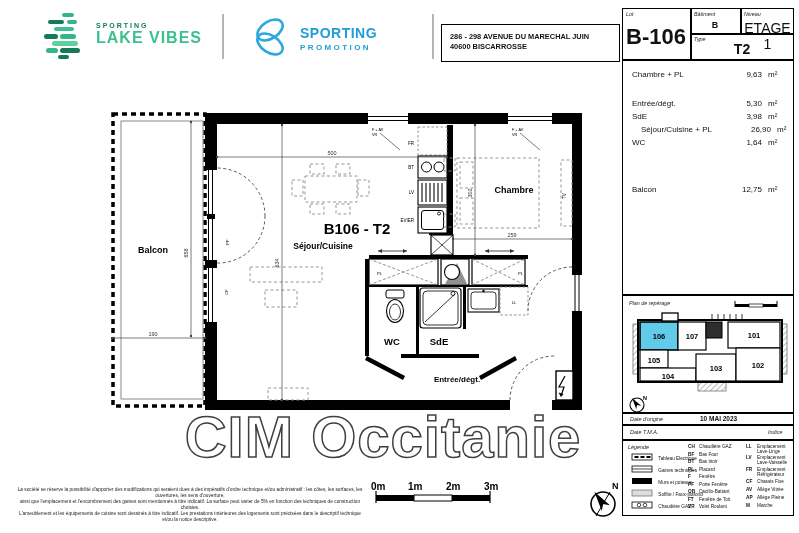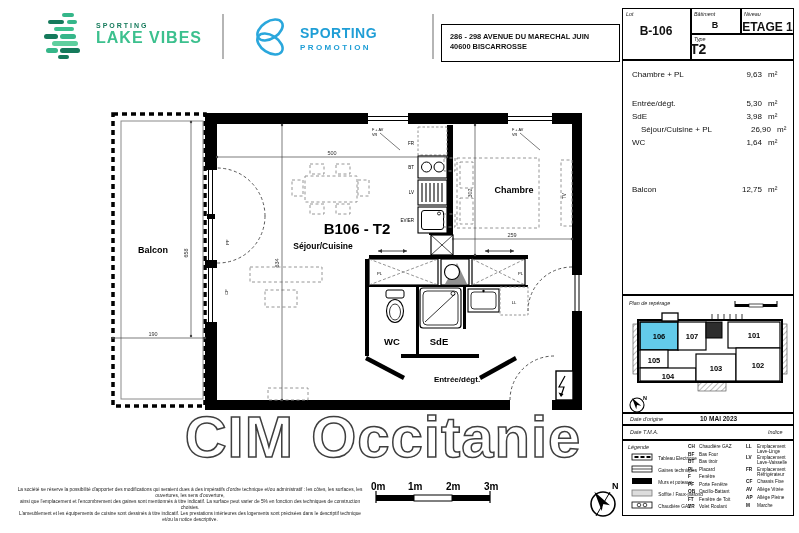--- a/index.html
+++ b/index.html
@@ -252,30 +252,30 @@
     <text x="417" y="31" font-size="3.8">F + AV</text>
     <text x="417" y="36" font-size="3.8">VR</text>
   </svg>
 
   <svg class="abs" style="left:0;top:390px;pointer-events:none;" width="799" height="95" viewBox="0 0 799 95">
     <text x="383" y="67" font-size="58" font-weight="bold" letter-spacing="1" fill="rgba(255,255,255,0.55)" stroke="#3f3f3f" stroke-width="1.5" text-anchor="middle">CIM Occitanie</text>
   </svg>
 
   <div class="box" style="left:622px;top:8px;width:172px;height:52px;"></div>
   <div class="abs tinylab" style="left:626px;top:11px;">Lot</div>
-  <div class="abs" style="left:622px;top:24px;width:68px;text-align:center;font-size:12px;font-weight:800;">B-106</div>
+  <div class="abs" style="left:622px;top:24px;width:68px;text-align:center;font-size:22px;font-weight:800;">B-106</div>
   <div class="abs" style="left:690px;top:8px;width:1.6px;height:52px;background:#000;"></div>
   <div class="abs" style="left:690px;top:33px;width:104px;height:1.6px;background:#000;"></div>
   <div class="abs" style="left:740px;top:8px;width:1.6px;height:26px;background:#000;"></div>
   <div class="abs tinylab" style="left:694px;top:11px;">Bâtiment</div>
   <div class="abs" style="left:690px;top:20px;width:50px;text-align:center;font-size:9px;font-weight:bold;">B</div>
   <div class="abs tinylab" style="left:744px;top:11px;">Niveau</div>
-  <div class="abs" style="left:741px;top:20px;width:53px;text-align:center;font-size:12px;font-weight:bold;">ETAGE 1</div>
+  <div class="abs" style="left:741px;top:20px;width:53px;text-align:center;font-size:14px;font-weight:normal;">ETAGE 1</div>
   <div class="abs tinylab" style="left:694px;top:36px;">Type</div>
-  <div class="abs" style="left:690px;top:41px;width:104px;text-align:left;font-size:14px;font-weight:800;">T2</div>
+  <div class="abs" style="left:690px;top:41px;width:104px;text-align:center;font-size:14px;font-weight:800;">T2</div>
 
   <div class="box" style="left:622px;top:60px;width:172px;height:235px;"></div>
   <div class="arow" style="top:70px;">
     <span class="nm">Chambre + PL</span>
     <span class="vl">9,63</span>
     <span class="un">m²</span>
   </div>
   <div class="arow" style="top:99px;">
     <span class="nm">Entrée/dégt.</span>
     <span class="vl">5,30</span>

